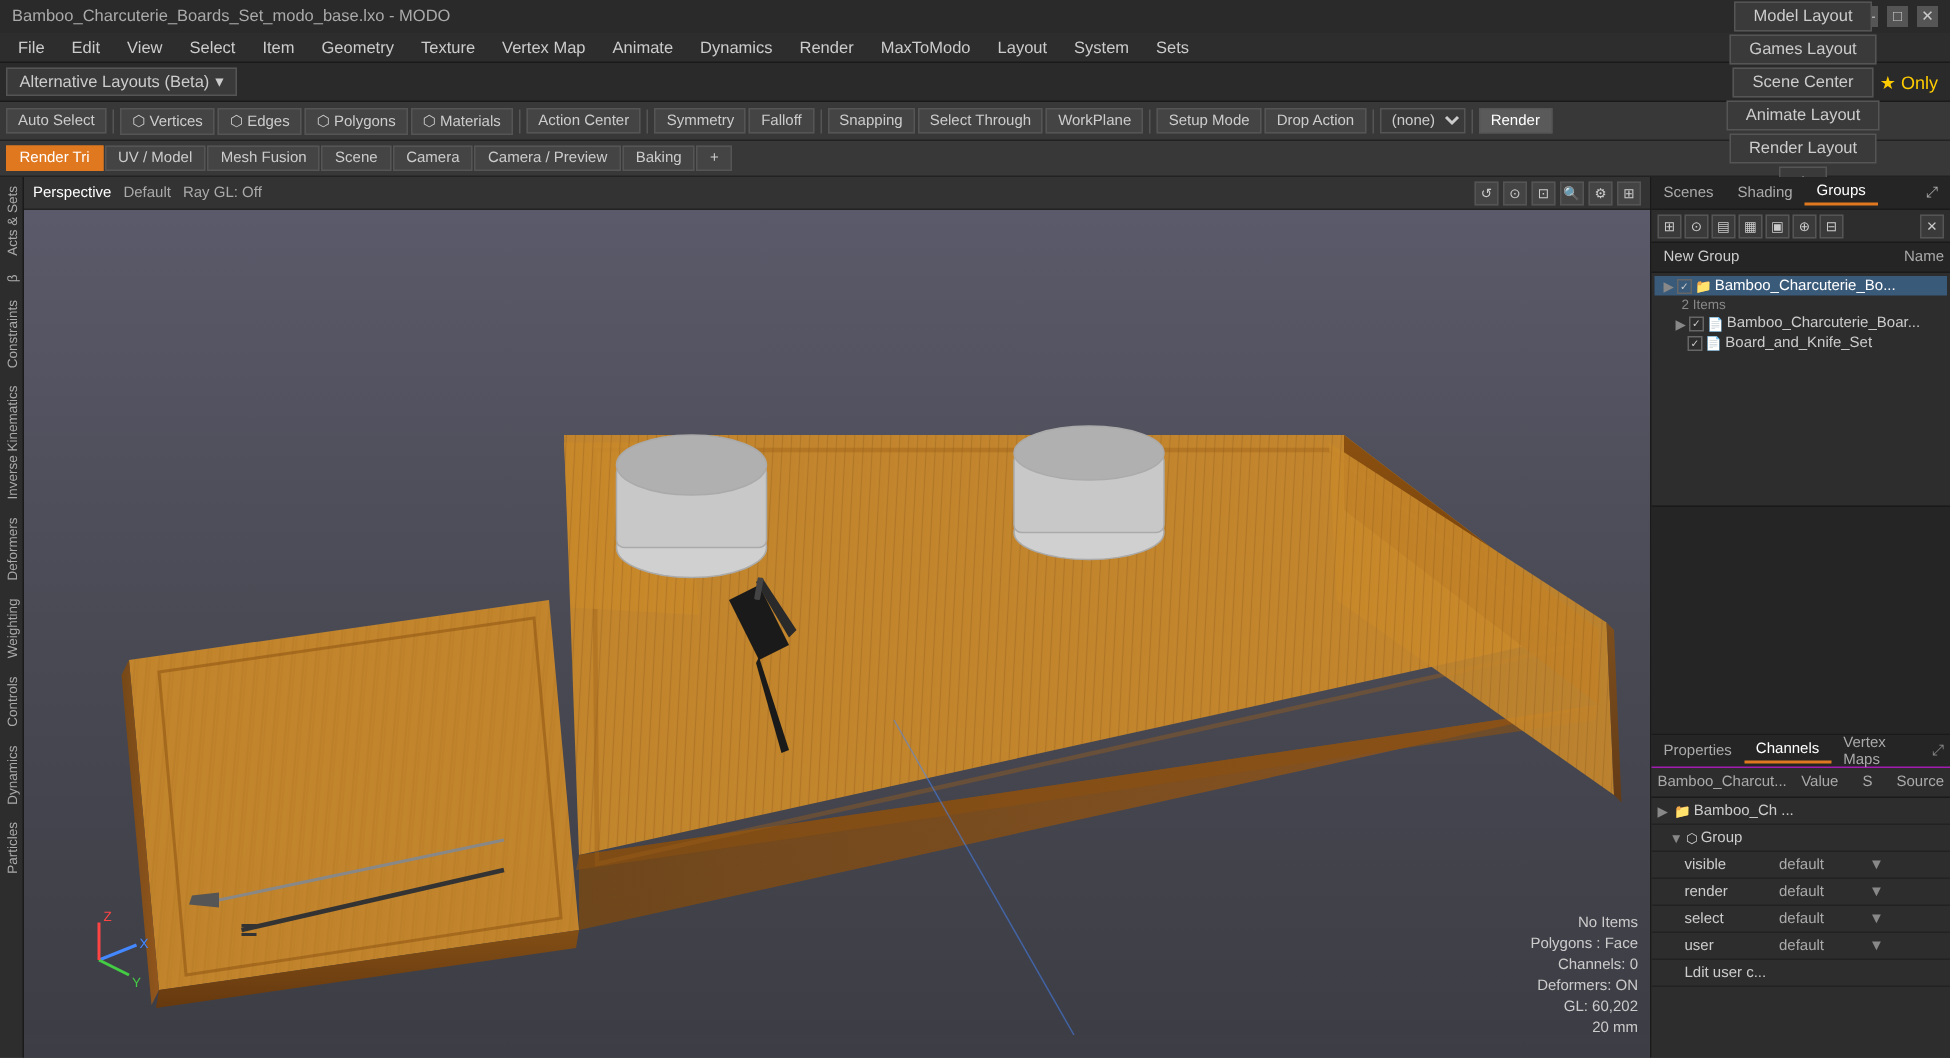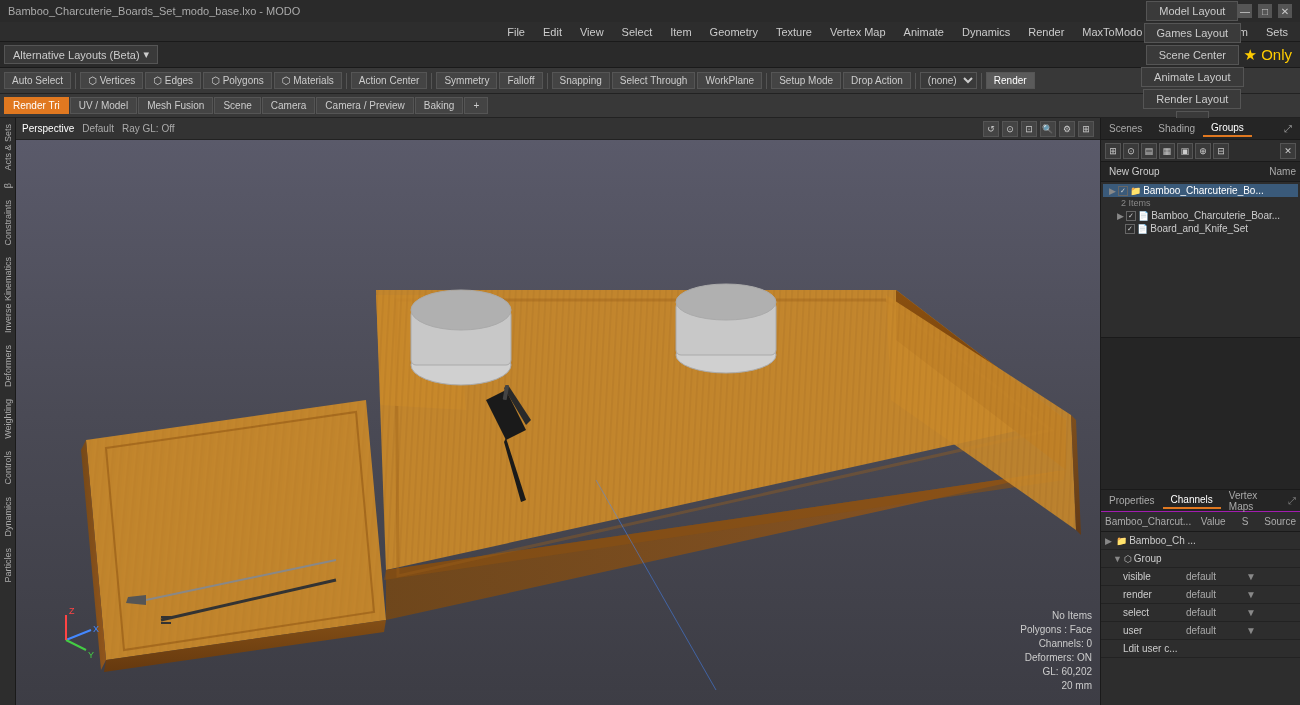--- a/index.html
+++ b/index.html
@@ -24,21 +24,20 @@
 
     
     #menubar {
       height: 20px;
       background: #2d2d2d;
       display: flex;
       align-items: center;
       padding: 0 4px;
       gap: 2px;
       border-bottom: 1px solid #1a1a1a;
-      justify-content: flex-end;
     }
     .menu-item {
       padding: 2px 8px;
       color: #ccc;
       font-size: 11px;
       cursor: pointer;
     }
 
     
     #layout-tabs {
@@ -55,21 +54,21 @@
     .ltab {
       padding: 3px 12px;
       background: #3a3a3a;
       color: #ccc;
       font-size: 11px;
       cursor: pointer;
       border: 1px solid #555;
     }
     .ltab.active { background: #555; color: #fff; }
     .layout-tab-right { display: flex; align-items: center; gap: 4px; }
-    .star-only { color: #ffcc00; font-size: 15px; margin-right: 4px; }
+    .star-only { color: #ffcc00; font-size: 12px; margin-right: 4px; }
 
     
     #toolbar {
       height: 26px;
       background: #383838;
       display: flex;
       align-items: center;
       padding: 0 4px;
       gap: 2px;
       border-bottom: 1px solid #222;

